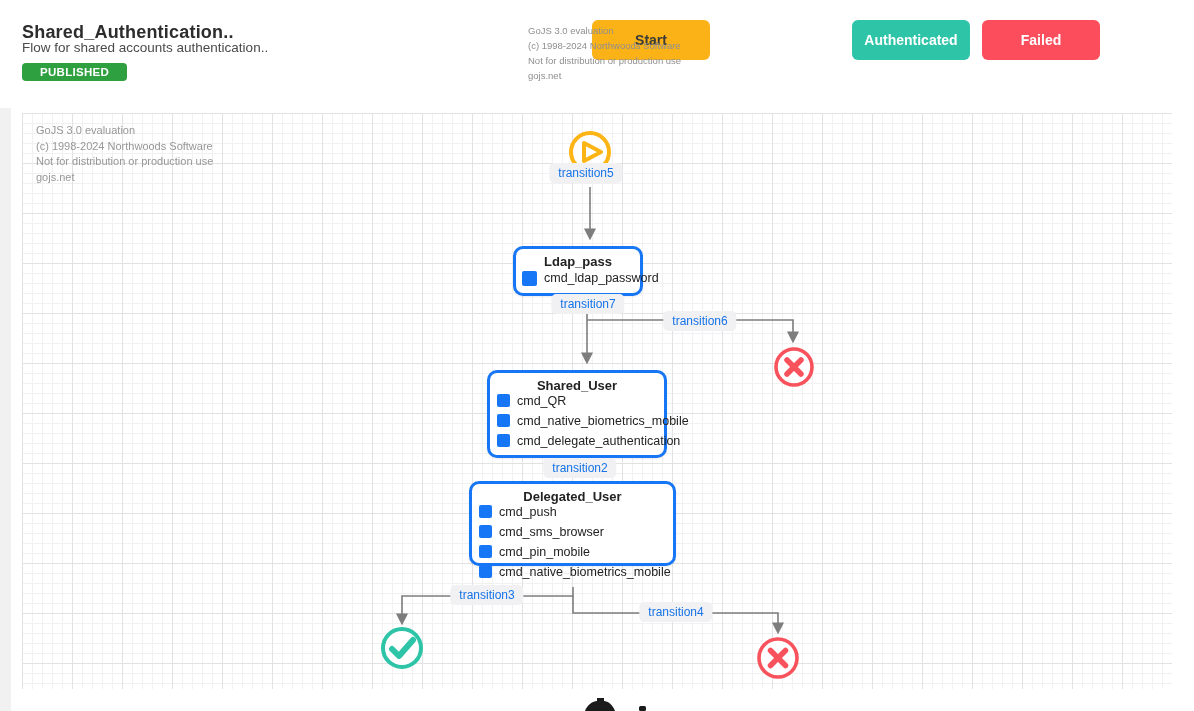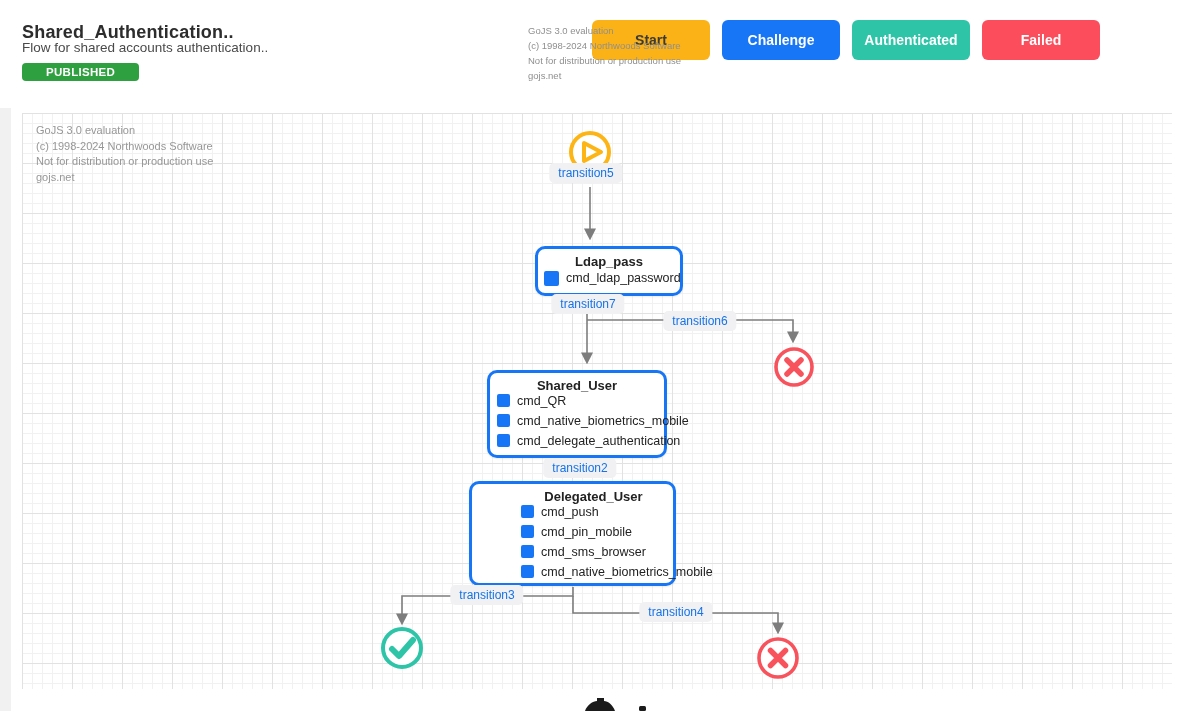--- a/index.html
+++ b/index.html
@@ -22,21 +22,21 @@
     position: absolute; left: 22px; top: 22px;
     font-size: 18px; font-weight: bold; color: #2d2d2d; letter-spacing: 0.2px;
   }
   .page-subtitle {
     position: absolute; left: 22px; top: 40px;
     font-size: 13.5px; color: #4a4a4a;
   }
   .status-badge {
     position: absolute; left: 22px; top: 63px;
     background: #2ea03f; color: #fff; font-size: 11.5px; font-weight: bold;
-    padding: 3px 24px; border-radius: 4px; letter-spacing: 0.3px;
+    padding: 3px 18px; border-radius: 4px; letter-spacing: 0.3px;
   }
   .legend-btn {
     position: absolute; top: 20px; width: 118px; height: 40px;
     border: none; border-radius: 6px; font-family: "Liberation Sans", sans-serif;
     font-size: 14px; font-weight: bold; color: #fff; cursor: pointer; z-index: 1;
   }
   .btn-start         { left: 592px; background: #fbb217; color: #3a3a3a; }
   .btn-challenge     { left: 722px; background: #1776f6; }
   .btn-authenticated { left: 852px; background: #2ec4a7; }
   .btn-failed        { left: 982px; background: #fb4d5c; }
@@ -75,23 +75,23 @@
   .node-title {
     text-align: center; font-weight: bold; font-size: 13px; color: #222;
     padding-top: 4px; line-height: 17px; white-space: nowrap;
   }
   .cmd-row {
     display: flex; align-items: flex-start; gap: 7px; height: 20px;
     padding-left: 7px; white-space: nowrap;
   }
   .cmd-square { width: 13px; height: 13px; background: #1776f6; border-radius: 2px; flex: 0 0 auto; }
   .cmd-label { font-size: 12.5px; color: #222; }
-  .node-ldap      { left: 513px; top: 246px; width: 148px; height: 50px; margin-left: 22px; }
+  .node-ldap      { left: 513px; top: 246px; width: 130px; height: 50px; }
   .node-shared    { left: 487px; top: 370px; width: 180px; height: 88px; }
-  .node-delegated { left: 469px; top: 481px; width: 207px; height: 105px; padding-left: 42px; }
+  .node-delegated { left: 469px; top: 481px; width: 207px; height: 85px; }
   .node-ldap .cmd-row { padding-left: 6px; margin-top: 1px; }
   .node-ldap .cmd-square { width: 15px; height: 15px; }
 
   
   .transition-label {
     position: absolute; transform: translate(-50%, -50%);
     background: #f1f1f3; color: #1673e8; font-size: 12px;
     padding: 3px 9px; border-radius: 5px; z-index: 5; white-space: nowrap; cursor: pointer;
   }
   .tl-5 { left: 586px; top: 173px; }
@@ -108,21 +108,20 @@
 
 <div class="page">
   <div class="left-edge-strip"></div>
 
   <div class="header">
     <div class="page-title">Shared_Authentication..</div>
     <div class="page-subtitle">Flow for shared accounts authentication..</div>
     <span class="status-badge">PUBLISHED</span>
 
     <button class="legend-btn btn-start">Start</button>
-    <button class="legend-btn btn-challenge">Challenge</button>
     <button class="legend-btn btn-authenticated">Authenticated</button>
     <button class="legend-btn btn-failed">Failed</button>
 
     <div class="watermark watermark-header">
       <div>GoJS 3.0 evaluation</div>
       <div>(c) 1998-2024 Northwoods Software</div>
       <div>Not for distribution or production use</div>
       <div>gojs.net</div>
     </div>
   </div>
@@ -198,25 +197,25 @@
   </div>
 
   <div class="state-node node-delegated">
     <div class="node-title">Delegated_User</div>
     <div class="cmd-row">
       <span class="cmd-square"></span>
       <span class="cmd-label">cmd_push</span>
     </div>
     <div class="cmd-row">
       <span class="cmd-square"></span>
+      <span class="cmd-label">cmd_sms_browser</span>
+    </div>
+    <div class="cmd-row">
+      <span class="cmd-square"></span>
       <span class="cmd-label">cmd_pin_mobile</span>
-    </div>
-    <div class="cmd-row">
-      <span class="cmd-square"></span>
-      <span class="cmd-label">cmd_sms_browser</span>
     </div>
     <div class="cmd-row">
       <span class="cmd-square"></span>
       <span class="cmd-label">cmd_native_biometrics_mobile</span>
     </div>
   </div>
 
   <div class="transition-label tl-5">transition5</div>
   <div class="transition-label tl-7">transition7</div>
   <div class="transition-label tl-6">transition6</div>

